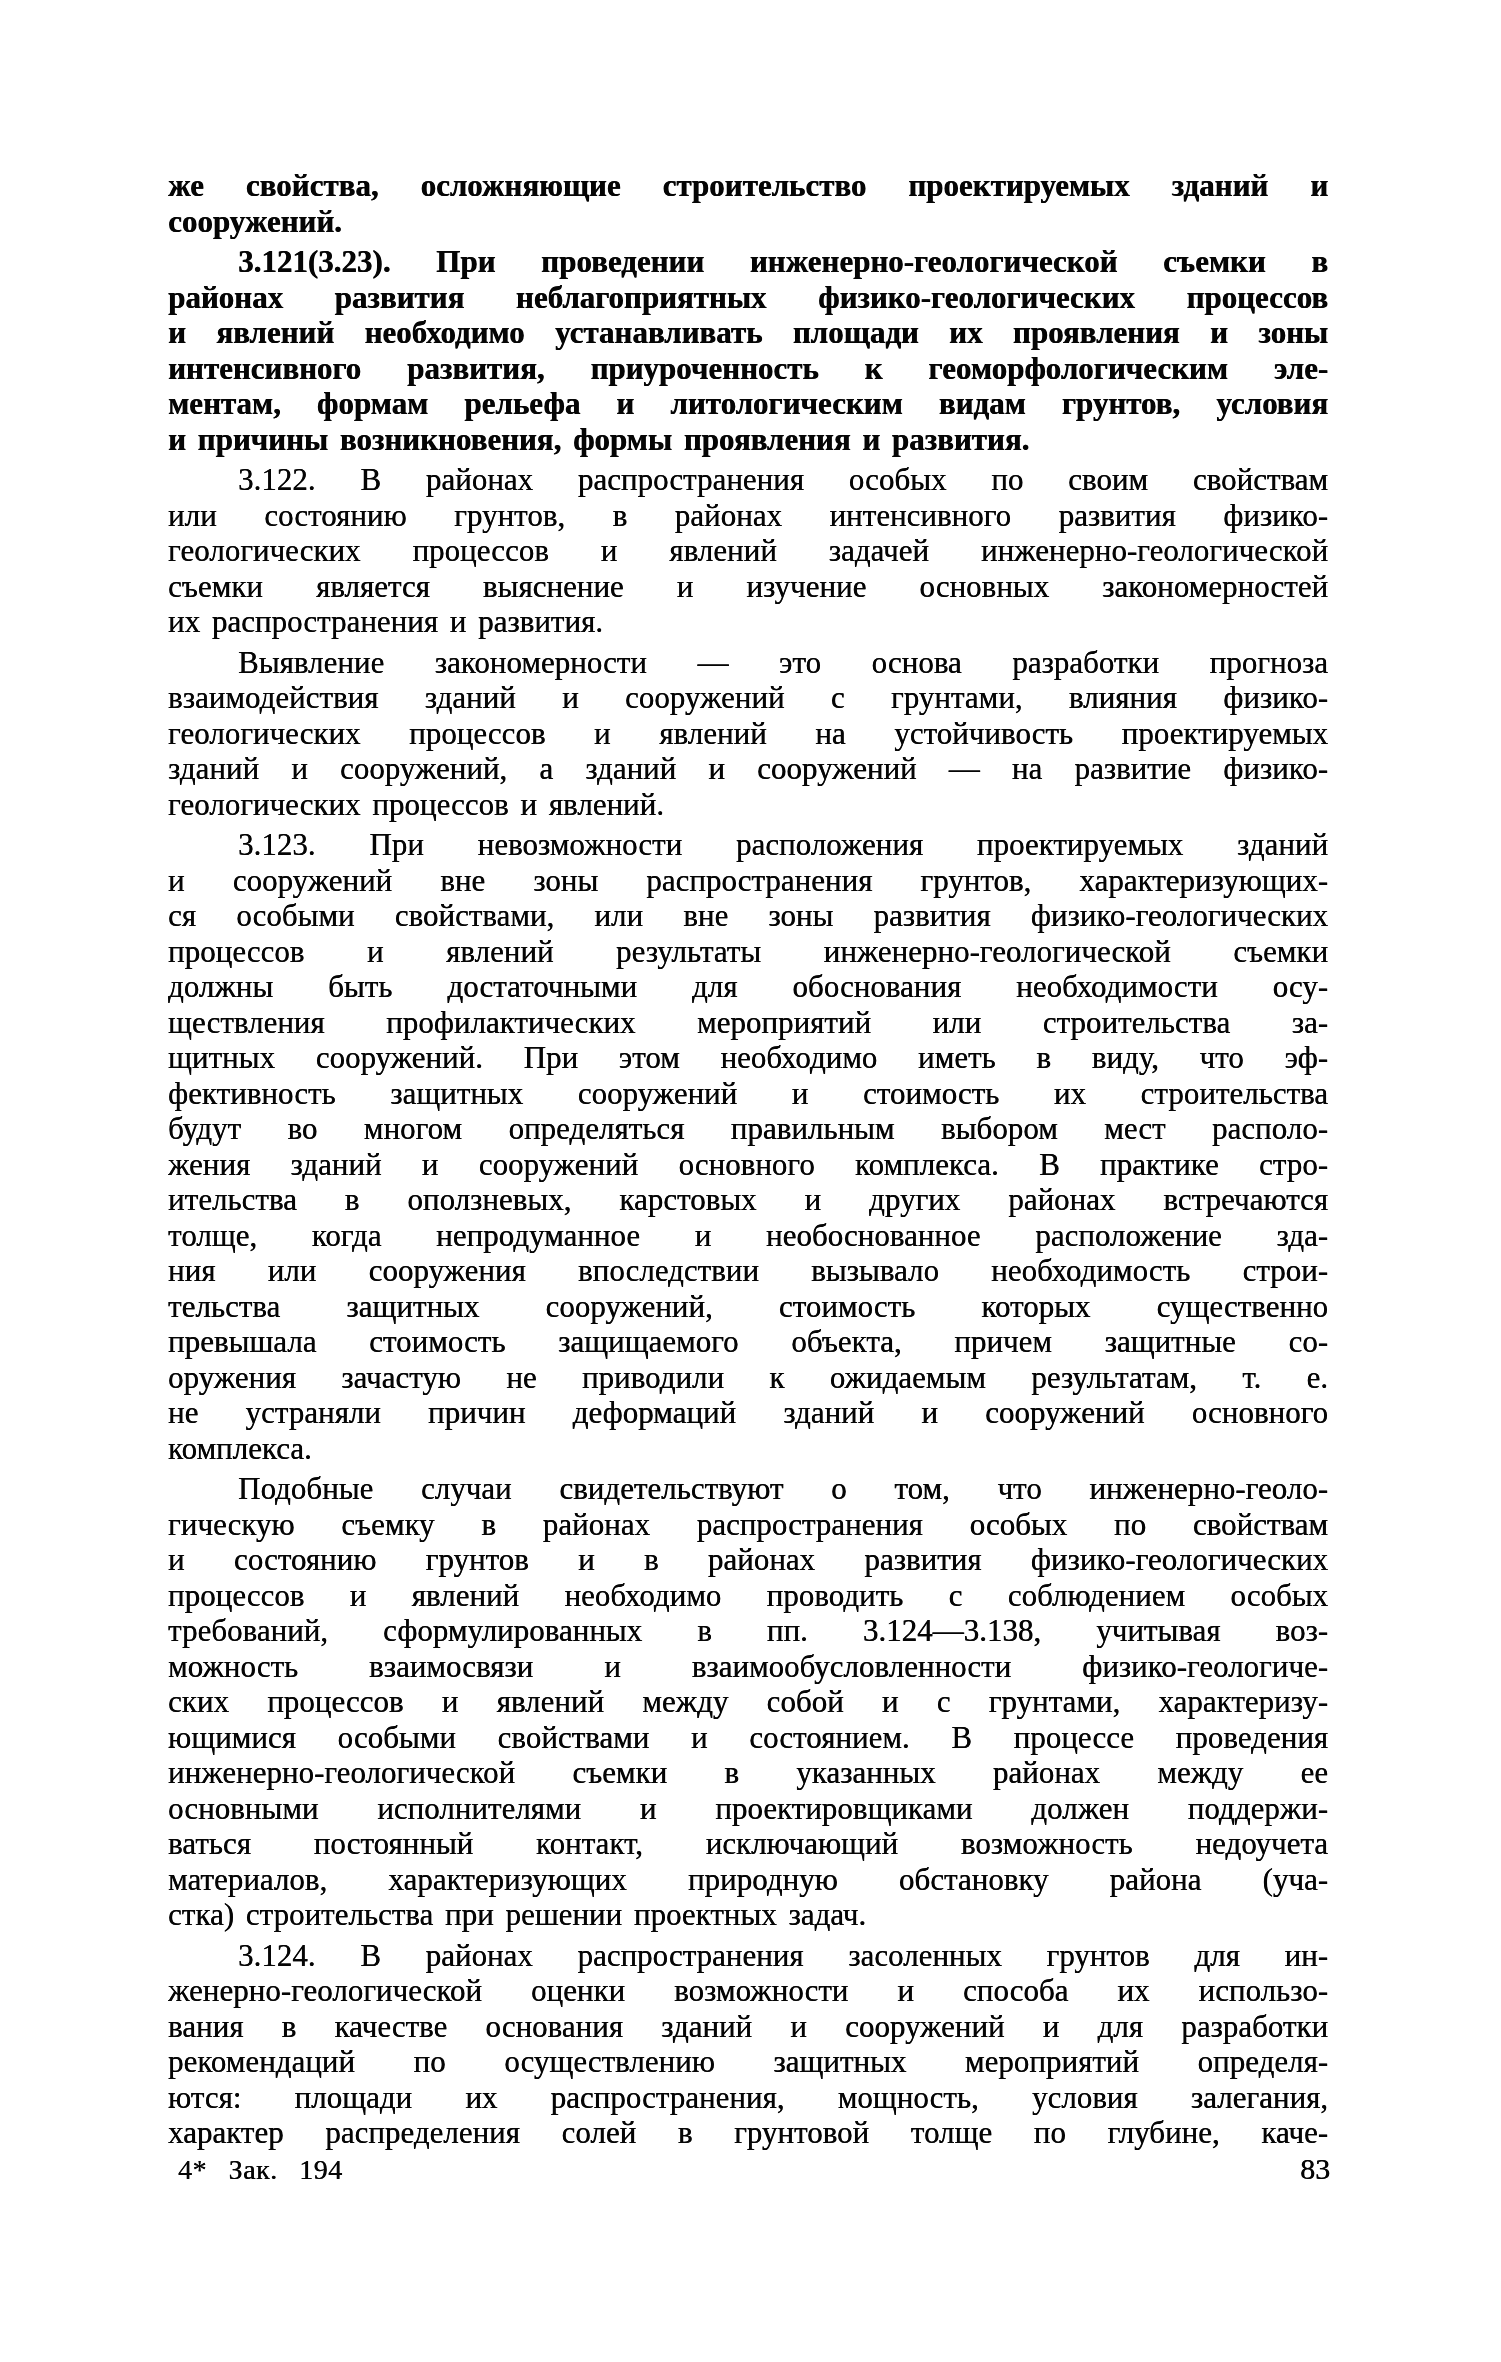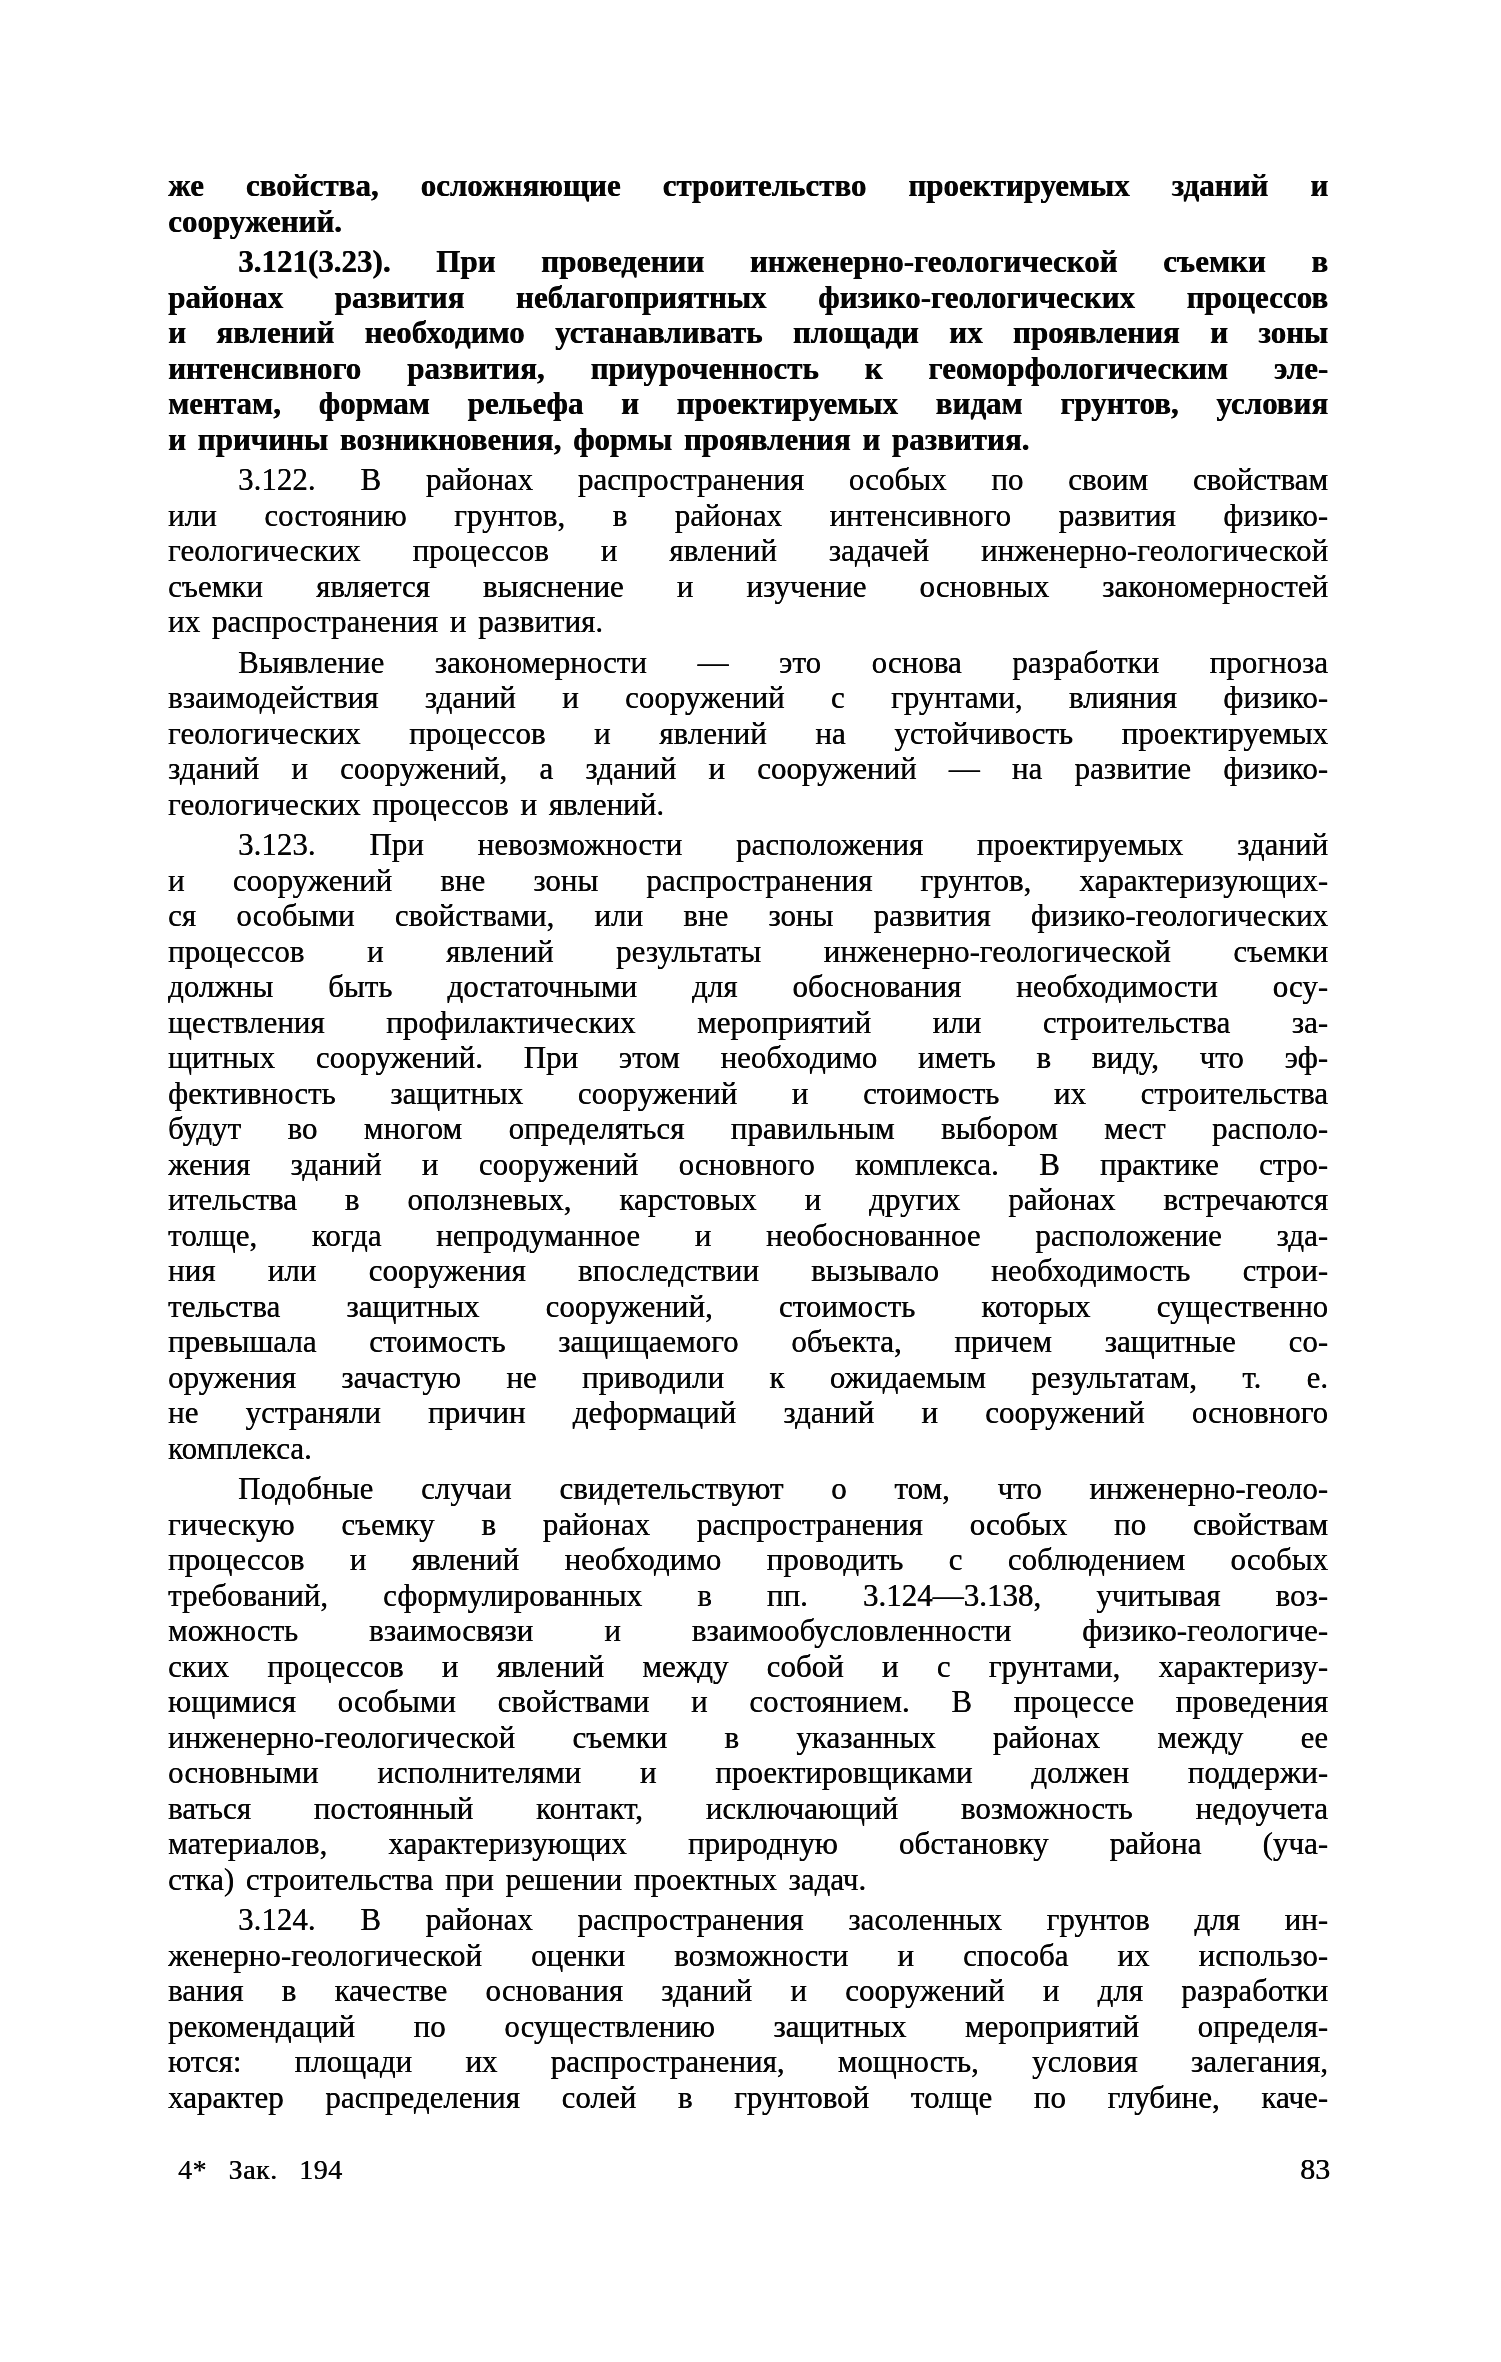--- a/index.html
+++ b/index.html
@@ -76,21 +76,21 @@
   <div class="text-block">
       <div class="para bold">
         <div class="line">же свойства, осложняющие строительство проектируемых зданий и</div>
         <div class="line endline">сооружений.</div>
       </div>
       <div class="para bold">
         <div class="line indent">3.121(3.23). При проведении инженерно-геологической съемки в</div>
         <div class="line">районах развития неблагоприятных физико-геологических процессов</div>
         <div class="line">и явлений необходимо устанавливать площади их проявления и зоны</div>
         <div class="line">интенсивного развития, приуроченность к геоморфологическим эле-</div>
-        <div class="line">ментам, формам рельефа и проектируемых видам грунтов, условия</div>
+        <div class="line">ментам, формам рельефа и литологическим видам грунтов, условия</div>
         <div class="line endline">и причины возникновения, формы проявления и развития.</div>
       </div>
       <div class="para">
         <div class="line indent">3.122. В районах распространения особых по своим свойствам</div>
         <div class="line">или состоянию грунтов, в районах интенсивного развития физико-</div>
         <div class="line">геологических процессов и явлений задачей инженерно-геологической</div>
         <div class="line">съемки является выяснение и изучение основных закономерностей</div>
         <div class="line endline">их распространения и развития.</div>
       </div>
       <div class="para">
@@ -116,20 +116,21 @@
         <div class="line">ния или сооружения впоследствии вызывало необходимость строи-</div>
         <div class="line">тельства защитных сооружений, стоимость которых существенно</div>
         <div class="line">превышала стоимость защищаемого объекта, причем защитные со-</div>
         <div class="line">оружения зачастую не приводили к ожидаемым результатам, т. е.</div>
         <div class="line">не устраняли причин деформаций зданий и сооружений основного</div>
         <div class="line endline">комплекса.</div>
       </div>
       <div class="para">
         <div class="line indent">Подобные случаи свидетельствуют о том, что инженерно-геоло-</div>
         <div class="line">гическую съемку в районах распространения особых по свойствам</div>
+        <div class="line">и состоянию грунтов и в районах развития физико-геологических</div>
         <div class="line">процессов и явлений необходимо проводить с соблюдением особых</div>
         <div class="line">требований, сформулированных в пп. 3.124—3.138, учитывая воз-</div>
         <div class="line">можность взаимосвязи и взаимообусловленности физико-геологиче-</div>
         <div class="line">ских процессов и явлений между собой и с грунтами, характеризу-</div>
         <div class="line">ющимися особыми свойствами и состоянием. В процессе проведения</div>
         <div class="line">инженерно-геологической съемки в указанных районах между ее</div>
         <div class="line">основными исполнителями и проектировщиками должен поддержи-</div>
         <div class="line">ваться постоянный контакт, исключающий возможность недоучета</div>
         <div class="line">материалов, характеризующих природную обстановку района (уча-</div>
         <div class="line endline">стка) строительства при решении проектных задач.</div>

